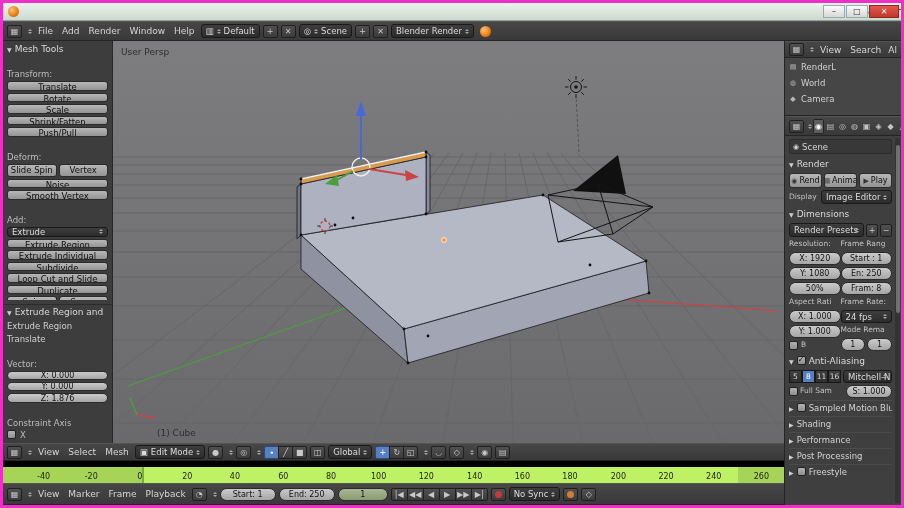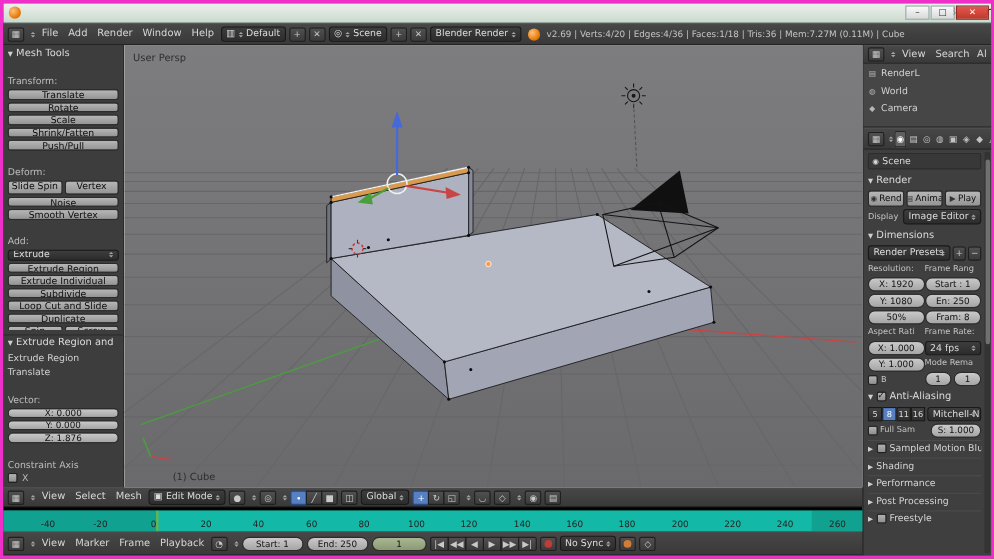--- a/index.html
+++ b/index.html
@@ -40,25 +40,25 @@
 #content{flex:1;display:flex;min-height:0}
 #toolshelf{width:110px;background:#3d3d3d;border-right:1px solid #272727;padding:3px 4px;overflow:hidden;display:flex;flex-direction:column;gap:2px}
 .shelf-label{font-size:8.5px;color:#bdbdbd;margin-top:13px;white-space:nowrap}
 .btnrow{display:flex;gap:2px}
 .btnrow .btn{flex:1;padding:0 2px}
 .cliprow{height:6px;overflow:hidden;display:flex;gap:2px}
 .cliprow .btn{flex:1}
 .ph{font-size:9px;color:#dadada;display:flex;align-items:center;gap:3px;height:15px;white-space:nowrap;overflow:hidden}
 .shelf-div{border-top:1px solid #2c2c2c;margin:2px -4px 0}
 .oplabel{font-size:8.5px;color:#d0d0d0;margin-top:1px;white-space:nowrap}
-#viewport{flex:1;position:relative;overflow:hidden;background:#e5e5e5}
+#viewport{flex:1;position:relative;overflow:hidden;background:#ef4444}
 #viewport svg{position:absolute;inset:0}
 #vheader{height:18px}
 
-#truler{height:22px;background:#14b8a6;position:relative;border-top:3px solid #000000;overflow:hidden}
+#truler{height:22px;background:#bef264;position:relative;border-top:6px solid #000000;overflow:hidden}
 .tick{position:absolute;bottom:2px;transform:translateX(-50%);font-size:8px;color:#232323}
 #cfline{position:absolute;top:0;bottom:0;left:17.8%;width:2px;background:#76b041}
 .dim{position:absolute;top:0;bottom:0;background:rgba(0,0,0,.12)}
 #theader{height:22px}
 .pb{width:17px}
 .reddot{width:7px;height:7px;border-radius:50%;background:#c23b34;display:inline-block}
 .orangedot{width:7px;height:7px;border-radius:50%;background:#d47c34;display:inline-block}
 
 #rightcol{flex:1;display:flex;flex-direction:column;border-left:1px solid #242424;background:#3f3f3f;min-width:0}
 #outliner{height:74px;display:flex;flex-direction:column}
@@ -132,21 +132,20 @@
     <span class="ico">+</span>
     <span class="ico">✕</span>
     <span class="dd">
       <span>Blender Render</span>
       <span class="ud">
           <i class="u"></i>
           <i class="d"></i>
         </span>
     </span>
     <span class="blogo"></span>
-    <span style="font-size:8px;color:#c4c4c4;white-space:nowrap;overflow:hidden">v2.69 | Verts:4/20 | Edges:4/36 | Faces:1/18 | Tris:36 | Mem:7.27M (0.11M) | Cube</span>
   </div>
 
   <div id="body">
     <div id="left-main">
       <div id="content">
 
         <div id="toolshelf">
           <div class="ph">
               <span class="arr-open"></span>
               <span>Mesh Tools</span>

